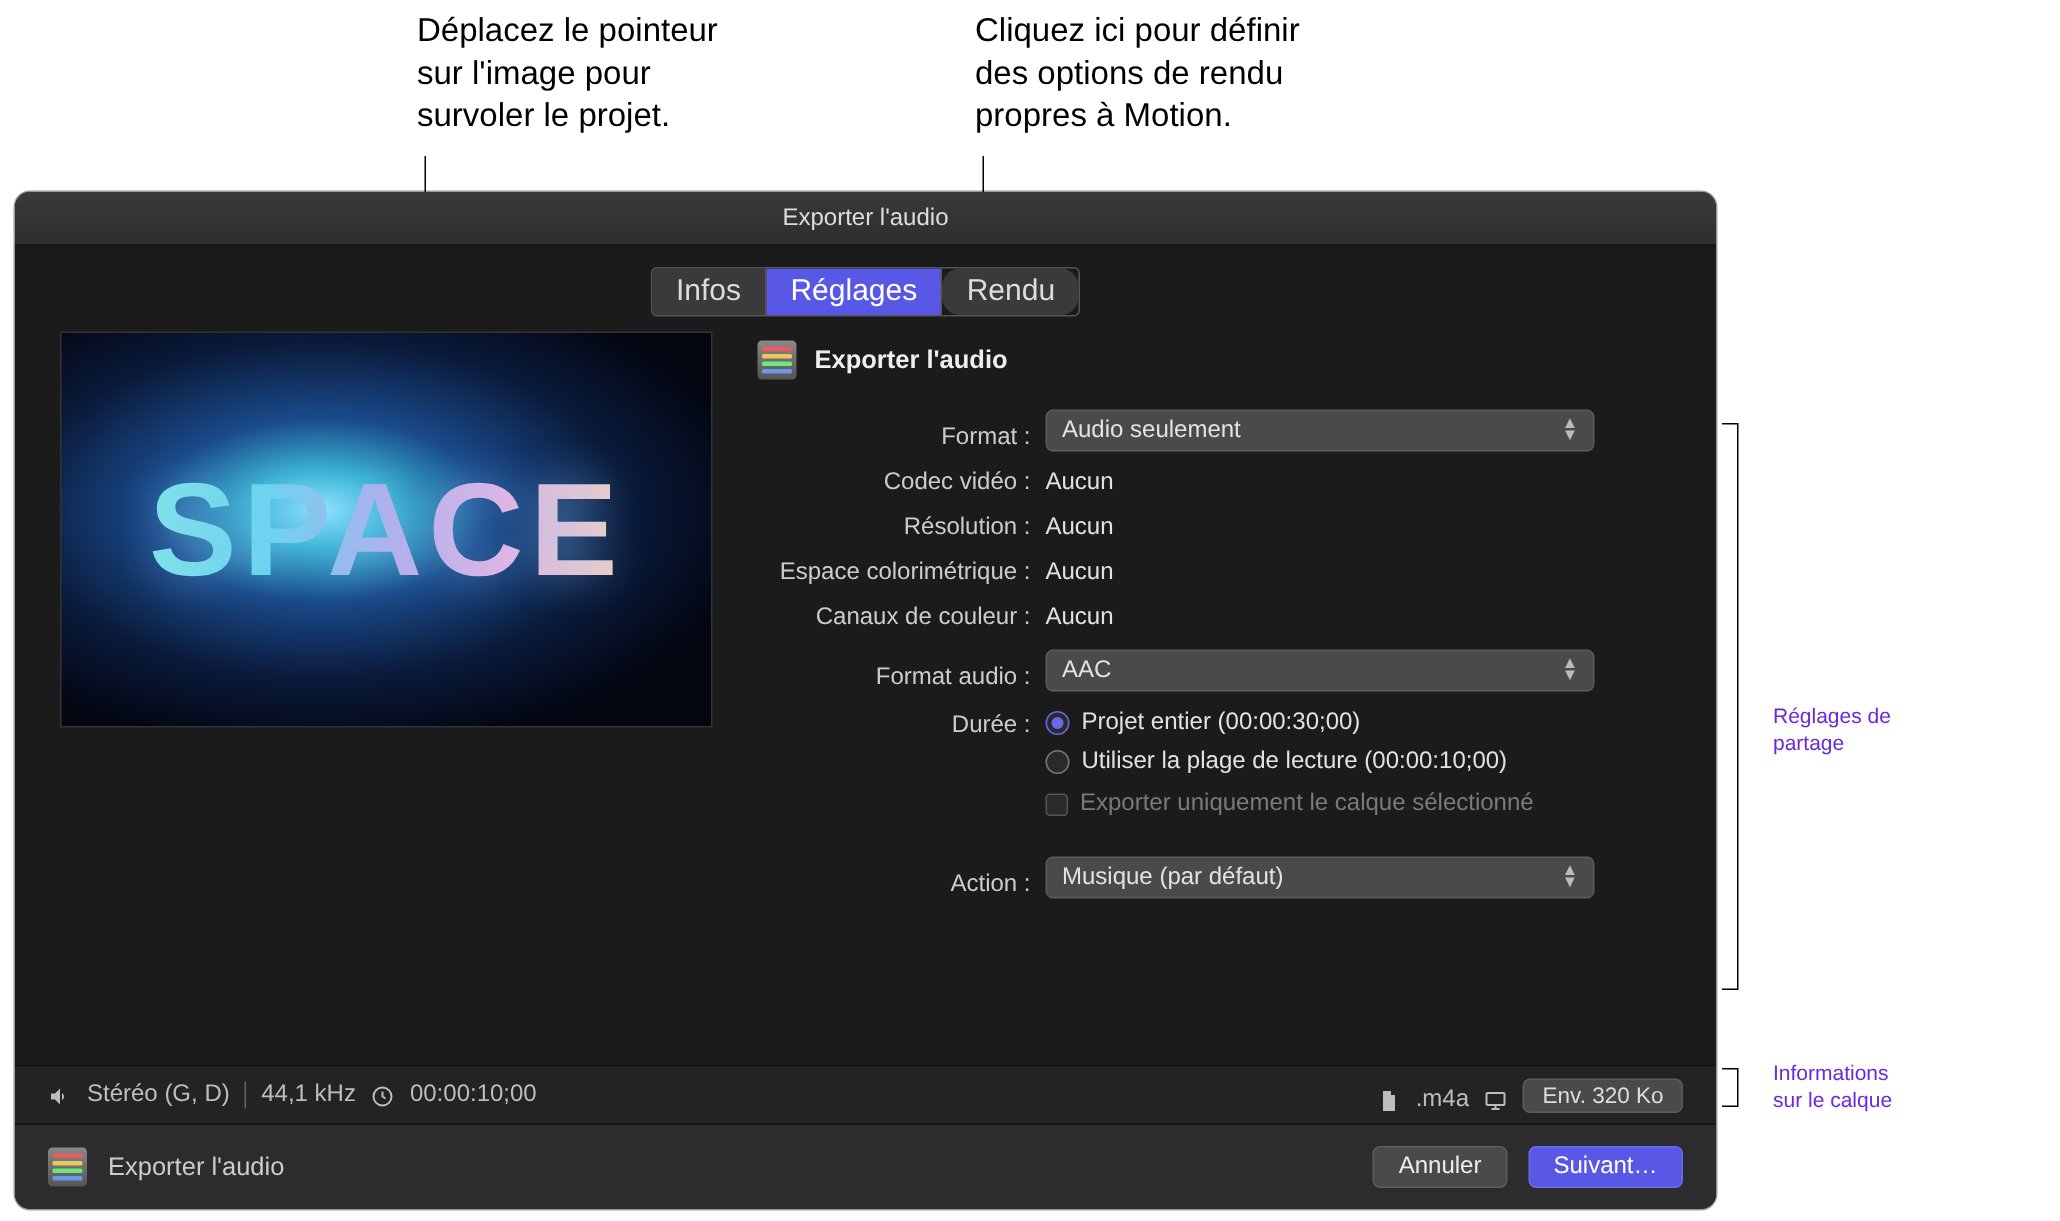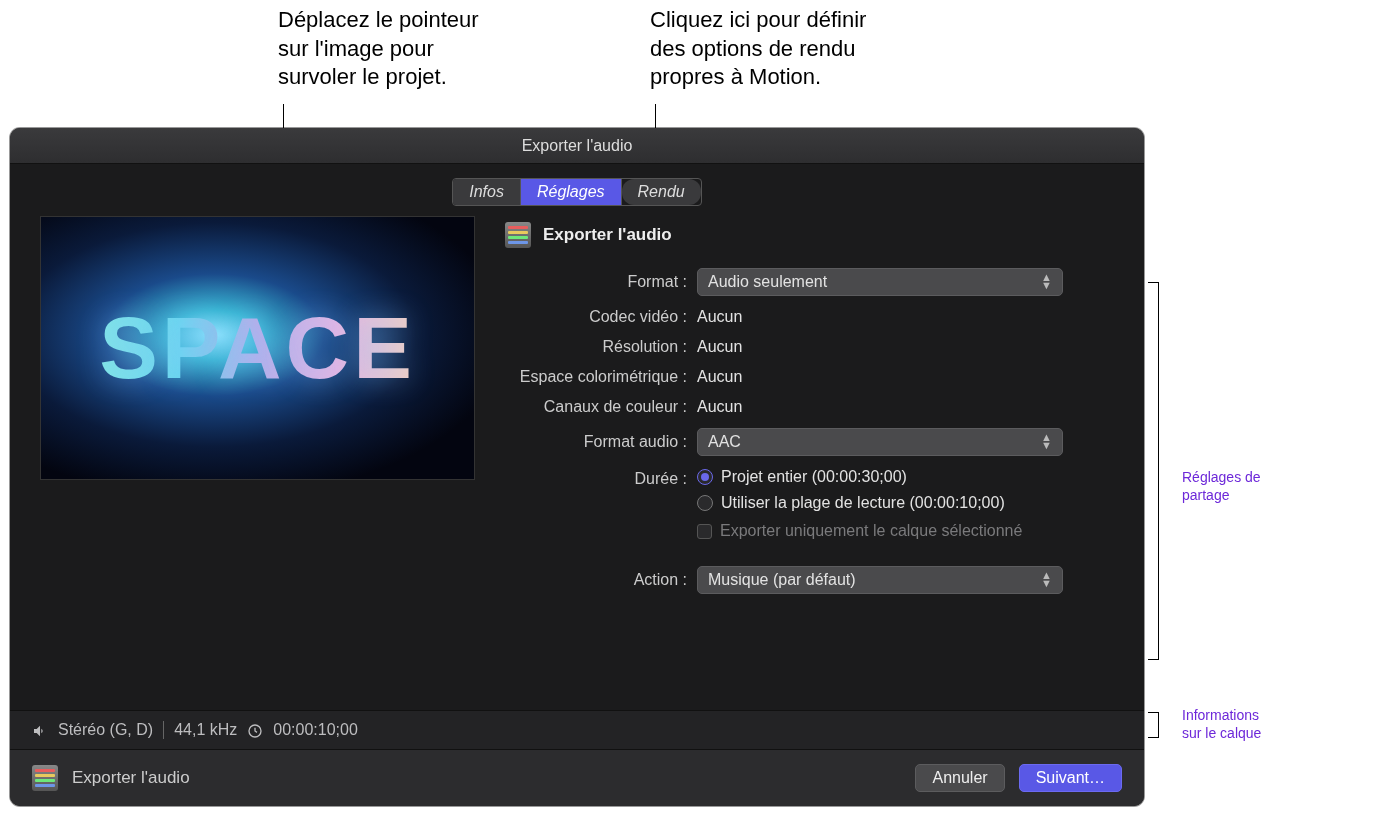--- a/index.html
+++ b/index.html
@@ -48,27 +48,26 @@
       padding: 14px 0 10px 0;
     }
     .seg {
       display: flex;
       border-radius: 4px;
       overflow: hidden;
       border: 1px solid #555;
     }
     .seg-btn {
       padding: 4px 16px;
-      font-size: 16px;
+      font-size: 20px;
       background: #3a3a3c;
       color: #ddd;
       border: none;
       border-right: 1px solid #555;
       cursor: pointer;
-      font-style: italic;
     }
     .seg-btn:last-child { border-right: none; border-radius: 12px; }
     .seg-btn.active { background: #5958e6; color: #fff; }
     .content {
       display: flex;
       padding: 0 30px;
       gap: 30px;
     }
     .preview {
       width: 435px;
@@ -106,21 +105,21 @@
       width: 26px; height: 26px;
       background: linear-gradient(#888,#555);
       border-radius: 3px;
       display:flex;flex-direction:column;justify-content:center;gap:2px;padding:3px;
     }
     .app-icon span{height:3px;border-radius:1px;}
     .app-icon .r{background:#e85d5d;} .app-icon .y{background:#e8c95d;} .app-icon .g{background:#6de87a;} .app-icon .b{background:#6d96e8;}
     .sec-title-text { color: #eee; font-size: 17px; font-weight: 600; }
     .row {
       display: flex;
-      align-items: center;
+      align-items: flex-end;
       margin-bottom: 12px;
       font-size: 16px;
     }
     .row-label {
       width: 192px;
       text-align: right;
       color: #ccc;
       padding-right: 10px;
     }
     .row-value { color: #e2e2e2; }
@@ -327,20 +326,31 @@
         </svg>
       <span>Stéréo (G, D)</span>
       <div class="divider"></div>
       <span>44,1 kHz</span>
       <svg class="icon-svg" viewBox="0 0 24 24" fill="none" stroke="#bdbdbf" stroke-width="2">
           <circle cx="12" cy="12" r="9"></circle>
           <path d="M12 7v5l3 2"></path>
         </svg>
       <span>00:00:10;00</span>
     </div>
+    <div class="status-right">
+      <svg class="icon-svg" viewBox="0 0 24 24" fill="#bdbdbf">
+          <path d="M6 2h8l4 4v16H6V2zm8 0v4h4"></path>
+        </svg>
+      <span>.m4a</span>
+      <svg class="icon-svg" viewBox="0 0 24 24" fill="none" stroke="#bdbdbf" stroke-width="2">
+          <rect x="3" y="4" width="18" height="12" rx="1"></rect>
+          <path d="M8 20h8M12 16v4"></path>
+        </svg>
+      <div class="size-chip">Env. 320 Ko</div>
+    </div>
   </div>
 
   <div class="toolbar">
     <div class="app-icon">
         <span class="r"></span>
         <span class="y"></span>
         <span class="g"></span>
         <span class="b"></span>
       </div>
     <span class="label">Exporter l'audio</span>

